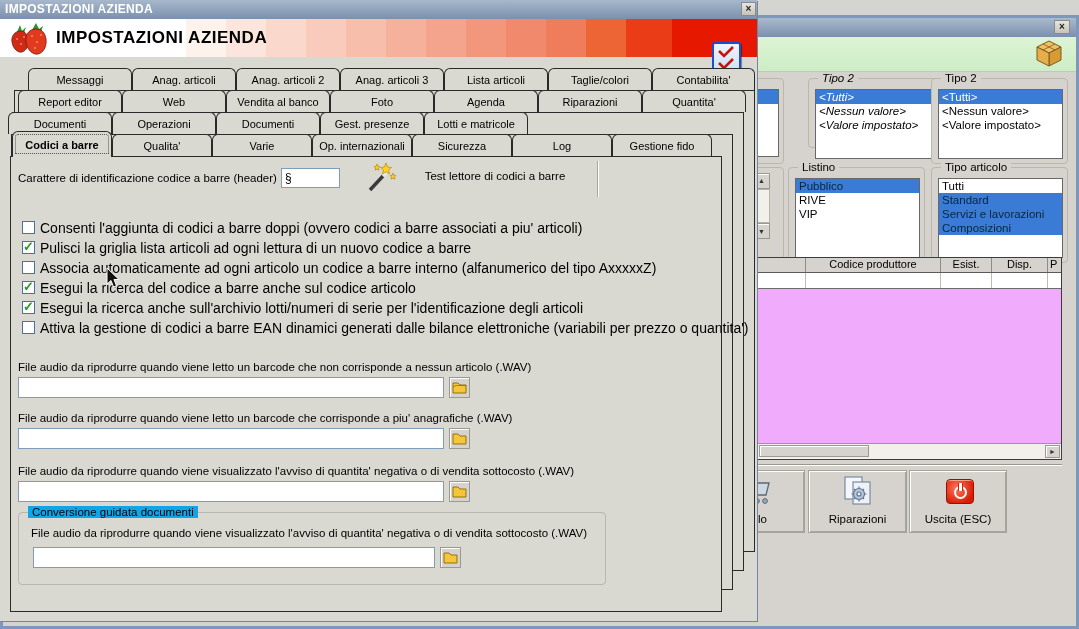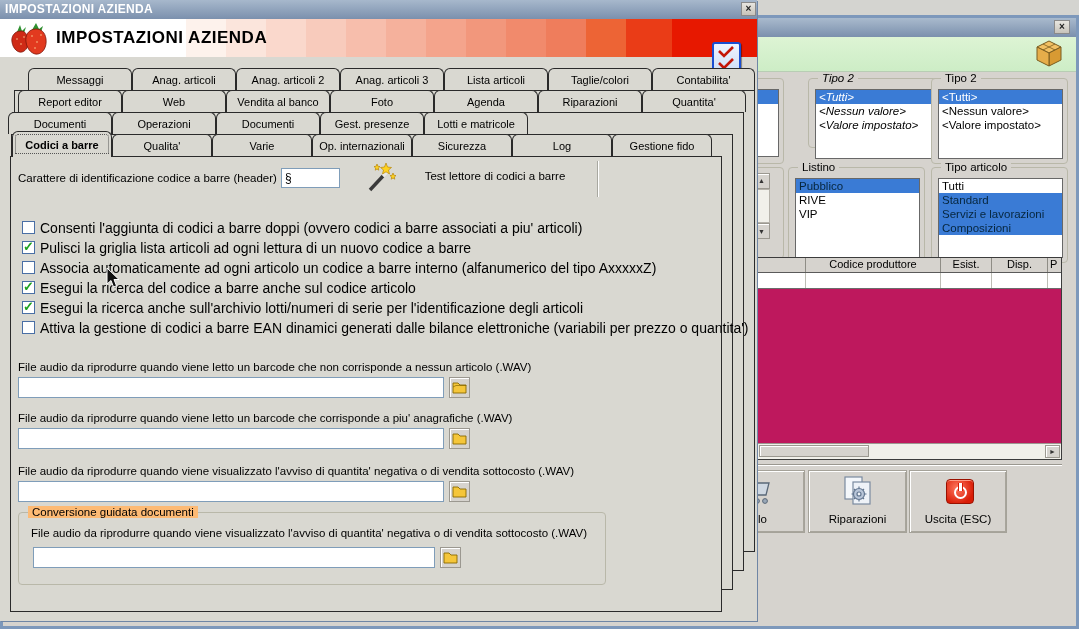--- a/index.html
+++ b/index.html
@@ -21,21 +21,21 @@
   .li.selw{background:#3a7bd5;color:#fff;}
   .li.selb{background:#3a7bd5;color:#06263e;}
 
   
   .sbtn{background:#d6d3ce;border:1px solid #9b9890;box-shadow:inset 1px 1px #fff;box-sizing:border-box;
         font-size:7px;line-height:13px;text-align:center;color:#333;}
   .strack{background:#f1f0ea;border:1px solid #b5b2aa;box-sizing:border-box;}
   .sthumb{background:#d6d3ce;border:1px solid #9b9890;box-shadow:inset 1px 1px #fff;box-sizing:border-box;}
 
   
-  .tbl{left:757px;top:257px;width:305px;height:203px;border:1px solid #3c3c3c;box-sizing:border-box;background:#be185d;}
+  .tbl{left:757px;top:257px;width:305px;height:203px;border:1px solid #3c3c3c;box-sizing:border-box;background:#f0abfc;}
   .thead{display:flex;height:14px;background:#d6d3ce;border-bottom:1px solid #5a5a5a;}
   .th{box-sizing:border-box;border-right:1px solid #8f8d86;font-size:11px;text-align:center;line-height:13px;overflow:hidden;white-space:nowrap;}
   .trow{display:flex;height:15px;background:#fff;border-bottom:1px solid #6b6b6b;}
   .td{box-sizing:border-box;border-right:1px solid #bdbdb5;}
   .hscroll{position:absolute;left:0;bottom:0;width:100%;height:15px;background:#f1f0ea;border-top:1px solid #9b9890;}
 
   .bigbtn{background:#d6d3ce;border:1px solid #a5a299;box-shadow:inset 1px 1px #fff, inset -1px -1px #a8a59c;box-sizing:border-box;}
   .bigbtn .blabel{position:absolute;bottom:7px;width:100%;text-align:center;font-size:11.5px;}
 
   
@@ -325,21 +325,21 @@
 
     <div class="lbl" style="left:18px;top:465px;">File audio da riprodurre quando viene visualizzato l'avviso di quantita' negativa o di vendita sottocosto (.WAV)</div>
     <input class="txt" style="left: 18px; top: 481px; width: 426px; height: 21px;" value="">
     <div class="folderbtn" style="left:449px;top:481px;">
       <svg width="15" height="12" viewBox="0 0 15 12">
           <path d="M1 3 L1 11 L14 11 L14 3 L8 3 L6 1 L1 1 Z" fill="#f5c63a" stroke="#8a6a00" stroke-width="0.9"></path>
         </svg>
     </div>
 
     <div class="a groupbox" style="left:18px;top:512px;width:588px;height:73px;background:#d9d8d1;">
-      <span class="gb-label" style="background:#fdba74;">Conversione guidata documenti</span>
+      <span class="gb-label" style="background:#0ea5e9;">Conversione guidata documenti</span>
       <div class="lbl" style="left:12px;top:14px;">File audio da riprodurre quando viene visualizzato l'avviso di quantita' negativa o di vendita sottocosto (.WAV)</div>
       <input class="txt" style="left: 14px; top: 34px; width: 402px; height: 21px;" value="">
       <div class="folderbtn" style="left:421px;top:34px;">
         <svg width="15" height="12" viewBox="0 0 15 12">
             <path d="M1 3 L1 11 L14 11 L14 3 L8 3 L6 1 L1 1 Z" fill="#f5c63a" stroke="#8a6a00" stroke-width="0.9"></path>
           </svg>
       </div>
     </div>
   </div>
 

